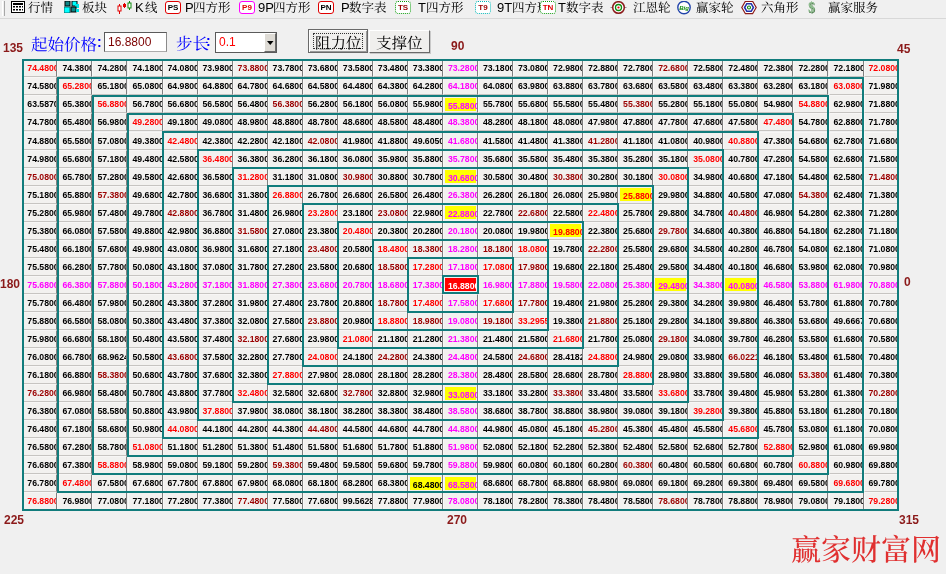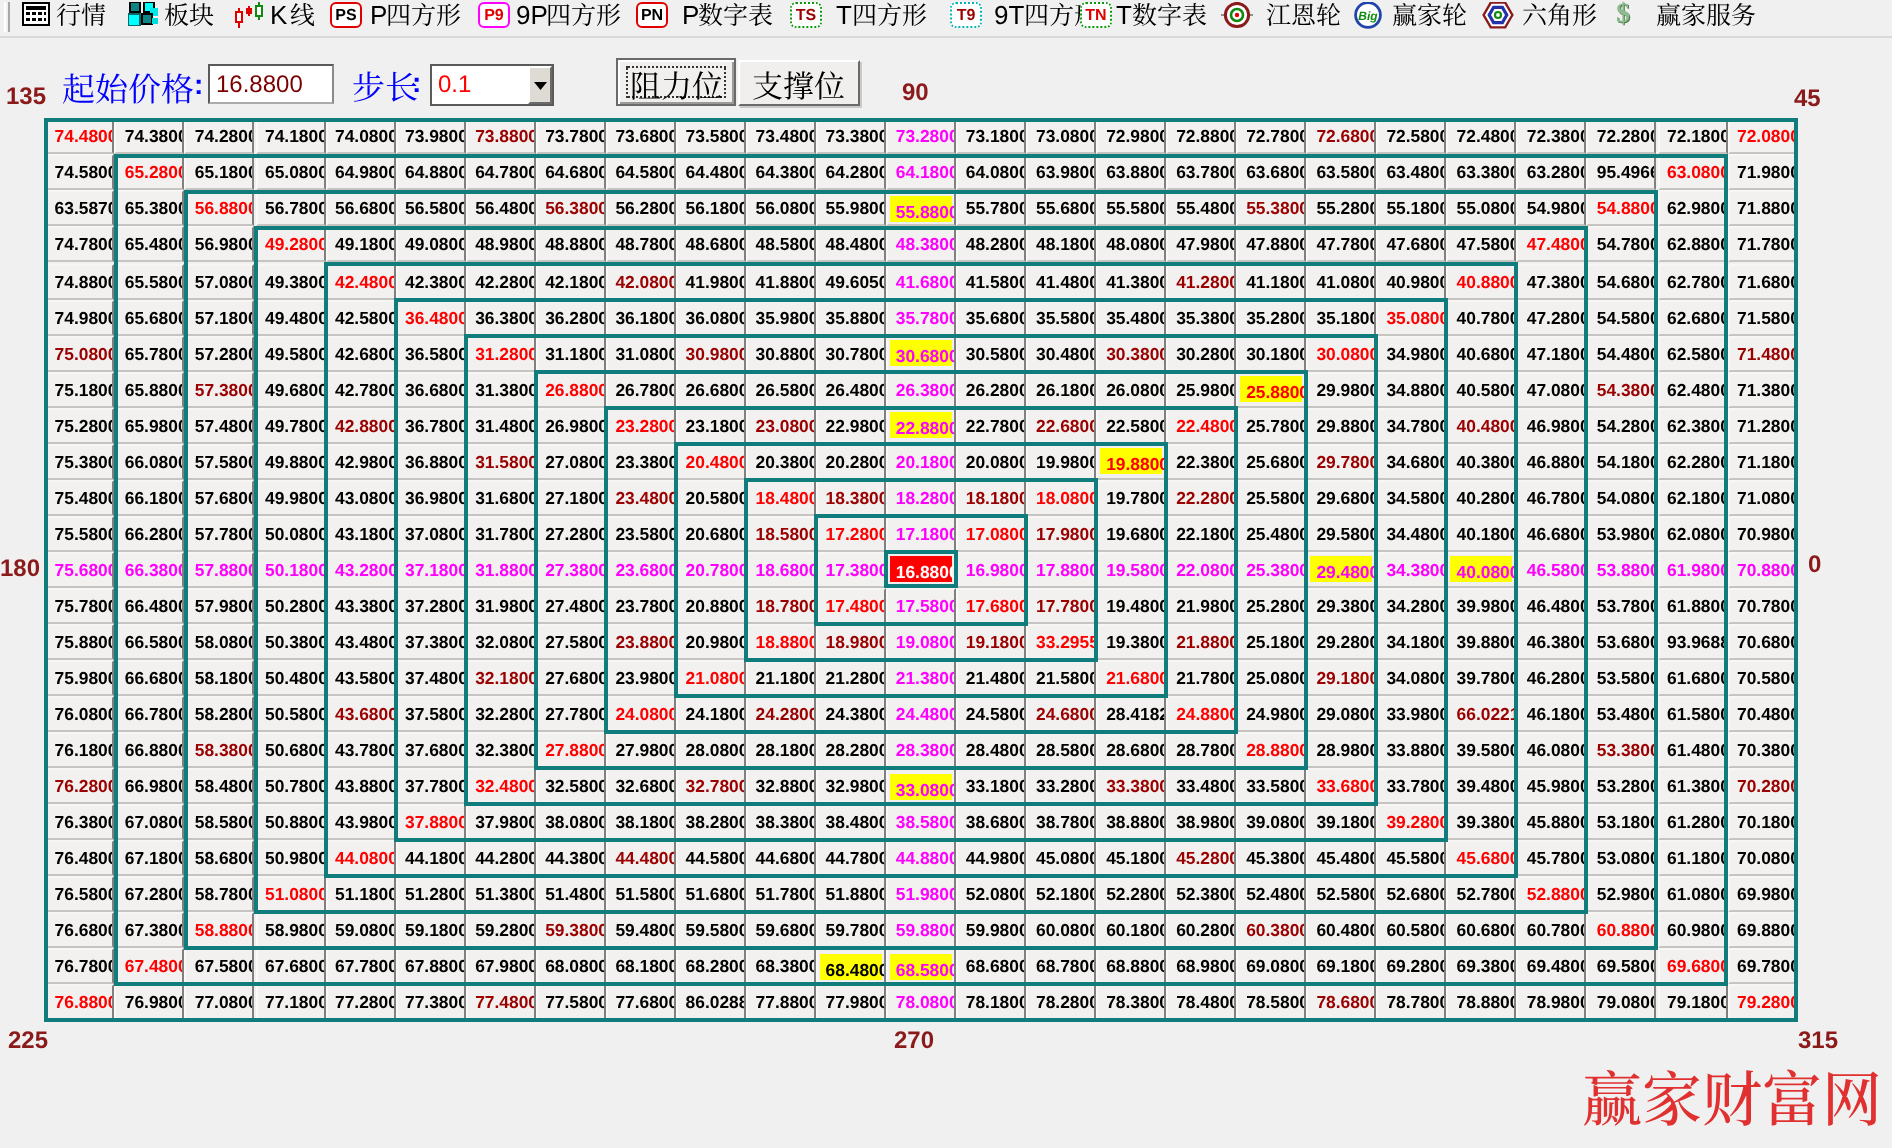--- a/index.html
+++ b/index.html
@@ -234,21 +234,21 @@
 <div class="cell mg" style="left:442.9px;top:77.3px">64.1800</div>
 <div class="cell" style="left:477.9px;top:77.3px">64.0800</div>
 <div class="cell" style="left:513.0px;top:77.3px">63.9800</div>
 <div class="cell" style="left:548.1px;top:77.3px">63.8800</div>
 <div class="cell" style="left:583.1px;top:77.3px">63.7800</div>
 <div class="cell" style="left:618.1px;top:77.3px">63.6800</div>
 <div class="cell" style="left:653.2px;top:77.3px">63.5800</div>
 <div class="cell" style="left:688.2px;top:77.3px">63.4800</div>
 <div class="cell" style="left:723.3px;top:77.3px">63.3800</div>
 <div class="cell" style="left:758.4px;top:77.3px">63.2800</div>
-<div class="cell" style="left:793.4px;top:77.3px">95.4966</div>
+<div class="cell" style="left:793.4px;top:77.3px">63.1800</div>
 <div class="cell rd" style="left:828.5px;top:77.3px">63.0800</div>
 <div class="cell" style="left:863.5px;top:77.3px">71.9800</div>
 <div class="cell" style="left:22.3px;top:95.4px">63.5870</div>
 <div class="cell" style="left:57.4px;top:95.4px">65.3800</div>
 <div class="cell rd" style="left:92.4px;top:95.4px">56.8800</div>
 <div class="cell" style="left:127.5px;top:95.4px">56.7800</div>
 <div class="cell" style="left:162.5px;top:95.4px">56.6800</div>
 <div class="cell" style="left:197.5px;top:95.4px">56.5800</div>
 <div class="cell" style="left:232.6px;top:95.4px">56.4800</div>
 <div class="cell dk" style="left:267.6px;top:95.4px">56.3800</div>
@@ -560,21 +560,21 @@
 <div class="cell dk" style="left:477.9px;top:311.9px">19.1800</div>
 <div class="cell rd" style="left:513.0px;top:311.9px">33.2955</div>
 <div class="cell" style="left:548.1px;top:311.9px">19.3800</div>
 <div class="cell dk" style="left:583.1px;top:311.9px">21.8800</div>
 <div class="cell" style="left:618.1px;top:311.9px">25.1800</div>
 <div class="cell" style="left:653.2px;top:311.9px">29.2800</div>
 <div class="cell" style="left:688.2px;top:311.9px">34.1800</div>
 <div class="cell" style="left:723.3px;top:311.9px">39.8800</div>
 <div class="cell" style="left:758.4px;top:311.9px">46.3800</div>
 <div class="cell" style="left:793.4px;top:311.9px">53.6800</div>
-<div class="cell" style="left:828.5px;top:311.9px">93.9688</div>
+<div class="cell" style="left:828.5px;top:311.9px">49.6667</div>
 <div class="cell" style="left:863.5px;top:311.9px">70.6800</div>
 <div class="cell" style="left:22.3px;top:329.9px">75.9800</div>
 <div class="cell" style="left:57.4px;top:329.9px">66.6800</div>
 <div class="cell" style="left:92.4px;top:329.9px">58.1800</div>
 <div class="cell" style="left:127.5px;top:329.9px">50.4800</div>
 <div class="cell" style="left:162.5px;top:329.9px">43.5800</div>
 <div class="cell" style="left:197.5px;top:329.9px">37.4800</div>
 <div class="cell dk" style="left:232.6px;top:329.9px">32.1800</div>
 <div class="cell" style="left:267.6px;top:329.9px">27.6800</div>
 <div class="cell" style="left:302.7px;top:329.9px">23.9800</div>
@@ -589,21 +589,21 @@
 <div class="cell" style="left:618.1px;top:329.9px">25.0800</div>
 <div class="cell dk" style="left:653.2px;top:329.9px">29.1800</div>
 <div class="cell" style="left:688.2px;top:329.9px">34.0800</div>
 <div class="cell" style="left:723.3px;top:329.9px">39.7800</div>
 <div class="cell" style="left:758.4px;top:329.9px">46.2800</div>
 <div class="cell" style="left:793.4px;top:329.9px">53.5800</div>
 <div class="cell" style="left:828.5px;top:329.9px">61.6800</div>
 <div class="cell" style="left:863.5px;top:329.9px">70.5800</div>
 <div class="cell" style="left:22.3px;top:347.9px">76.0800</div>
 <div class="cell" style="left:57.4px;top:347.9px">66.7800</div>
-<div class="cell" style="left:92.4px;top:347.9px">58.2800</div>
+<div class="cell" style="left:92.4px;top:347.9px">68.9624</div>
 <div class="cell" style="left:127.5px;top:347.9px">50.5800</div>
 <div class="cell dk" style="left:162.5px;top:347.9px">43.6800</div>
 <div class="cell" style="left:197.5px;top:347.9px">37.5800</div>
 <div class="cell" style="left:232.6px;top:347.9px">32.2800</div>
 <div class="cell" style="left:267.6px;top:347.9px">27.7800</div>
 <div class="cell rd" style="left:302.7px;top:347.9px">24.0800</div>
 <div class="cell" style="left:337.8px;top:347.9px">24.1800</div>
 <div class="cell dk" style="left:372.8px;top:347.9px">24.2800</div>
 <div class="cell" style="left:407.8px;top:347.9px">24.3800</div>
 <div class="cell mg" style="left:442.9px;top:347.9px">24.4800</div>
@@ -796,21 +796,21 @@
 <div class="cell" style="left:863.5px;top:474.2px">69.7800</div>
 <div class="cell rd" style="left:22.3px;top:492.3px">76.8800</div>
 <div class="cell" style="left:57.4px;top:492.3px">76.9800</div>
 <div class="cell" style="left:92.4px;top:492.3px">77.0800</div>
 <div class="cell" style="left:127.5px;top:492.3px">77.1800</div>
 <div class="cell" style="left:162.5px;top:492.3px">77.2800</div>
 <div class="cell" style="left:197.5px;top:492.3px">77.3800</div>
 <div class="cell dk" style="left:232.6px;top:492.3px">77.4800</div>
 <div class="cell" style="left:267.6px;top:492.3px">77.5800</div>
 <div class="cell" style="left:302.7px;top:492.3px">77.6800</div>
-<div class="cell" style="left:337.8px;top:492.3px">86.0288</div>
+<div class="cell" style="left:337.8px;top:492.3px">99.5628</div>
 <div class="cell" style="left:372.8px;top:492.3px">77.8800</div>
 <div class="cell" style="left:407.8px;top:492.3px">77.9800</div>
 <div class="cell mg" style="left:442.9px;top:492.3px">78.0800</div>
 <div class="cell" style="left:477.9px;top:492.3px">78.1800</div>
 <div class="cell" style="left:513.0px;top:492.3px">78.2800</div>
 <div class="cell" style="left:548.1px;top:492.3px">78.3800</div>
 <div class="cell" style="left:583.1px;top:492.3px">78.4800</div>
 <div class="cell" style="left:618.1px;top:492.3px">78.5800</div>
 <div class="cell dk" style="left:653.2px;top:492.3px">78.6800</div>
 <div class="cell" style="left:688.2px;top:492.3px">78.7800</div>

